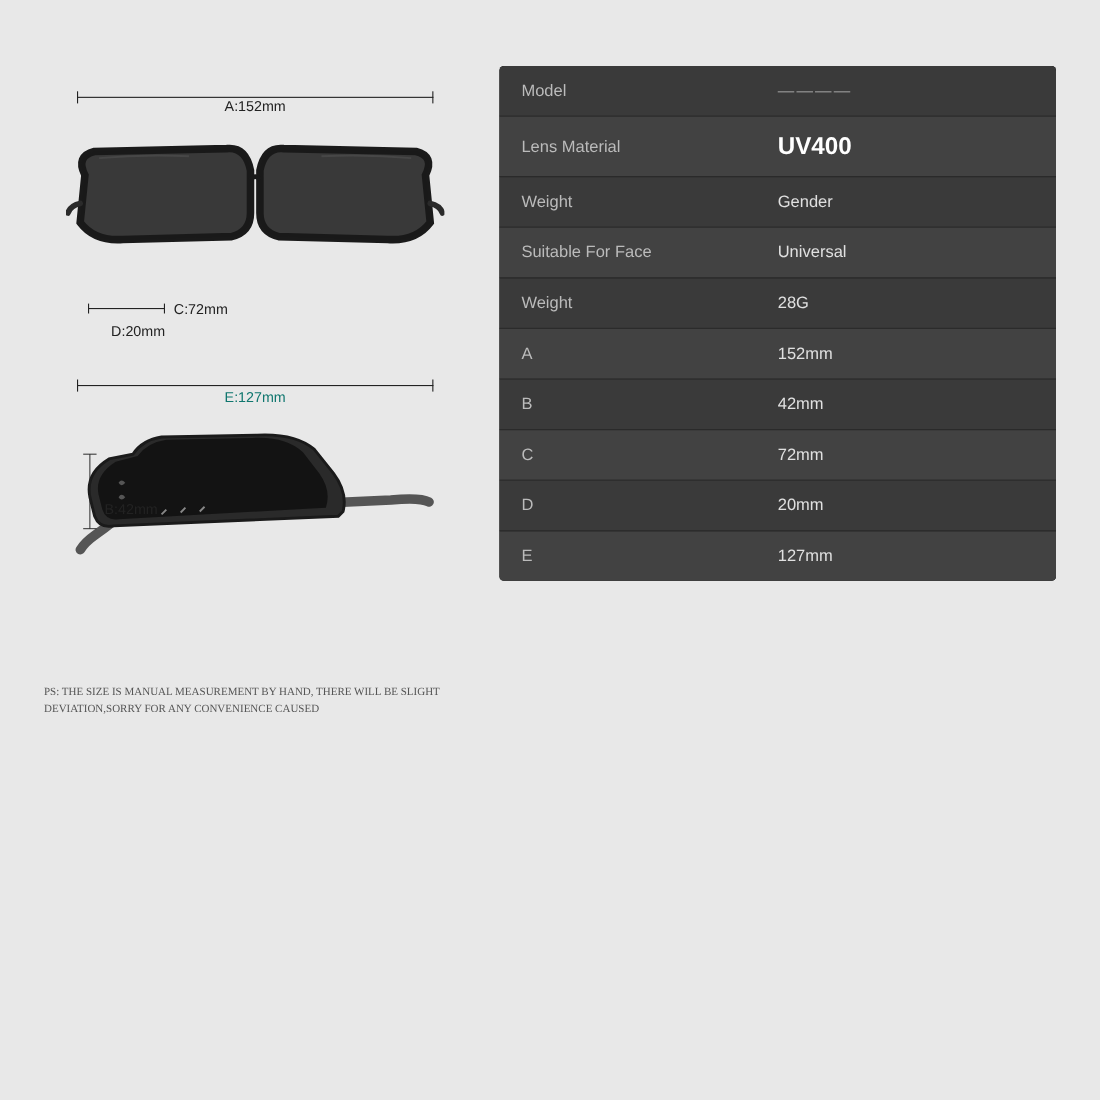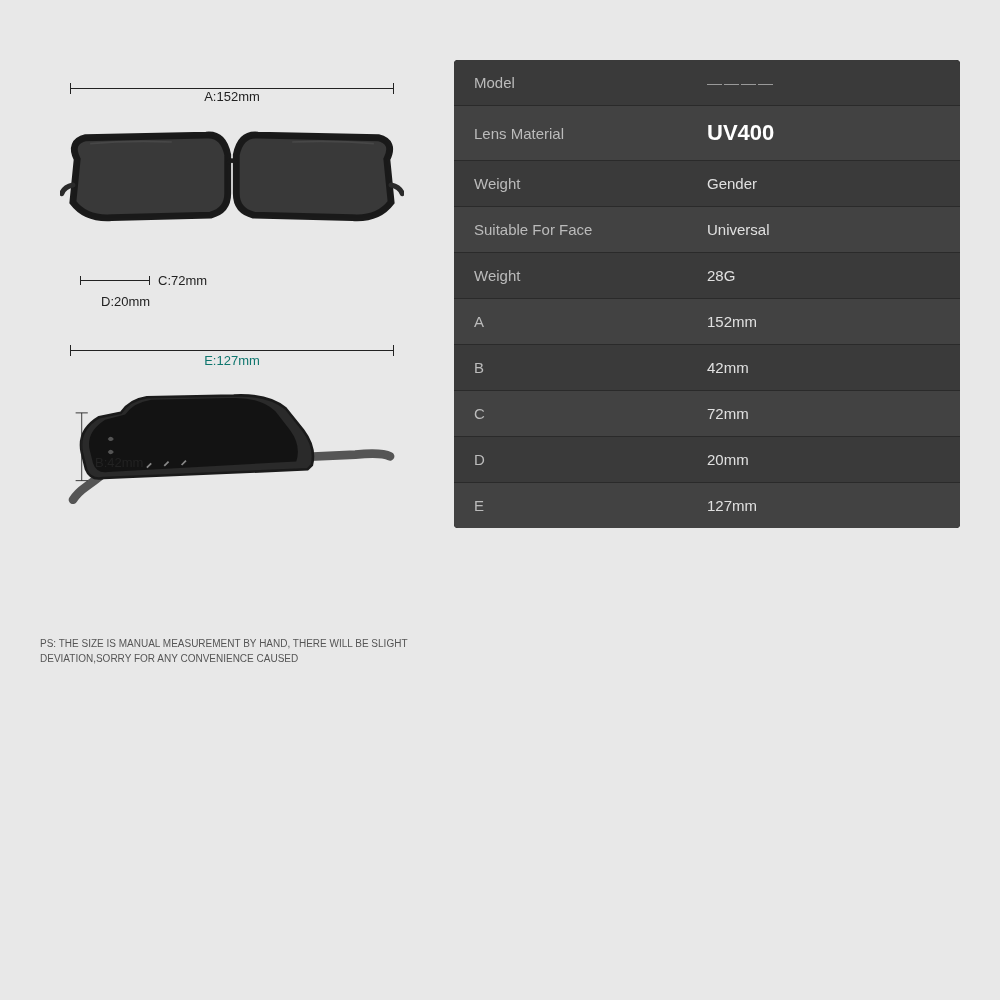--- a/index.html
+++ b/index.html
@@ -104,23 +104,24 @@
       left: 30px;
       right: 30px;
       display: flex;
       flex-direction: column;
       align-items: center;
     }
     .ps-note {
       font-size: 10px;
       color: #555;
       line-height: 1.5;
-      margin-top: 16px;
+      margin-top: 2px;
       text-transform: uppercase;
       max-width: 380px;
+      font-family: Liberation Serif, serif;
     }
 
     
     .right-panel {
       width: 506px;
       background-color: #000000;
       border-radius: 4px;
       overflow: hidden;
     }
     .spec-row {

